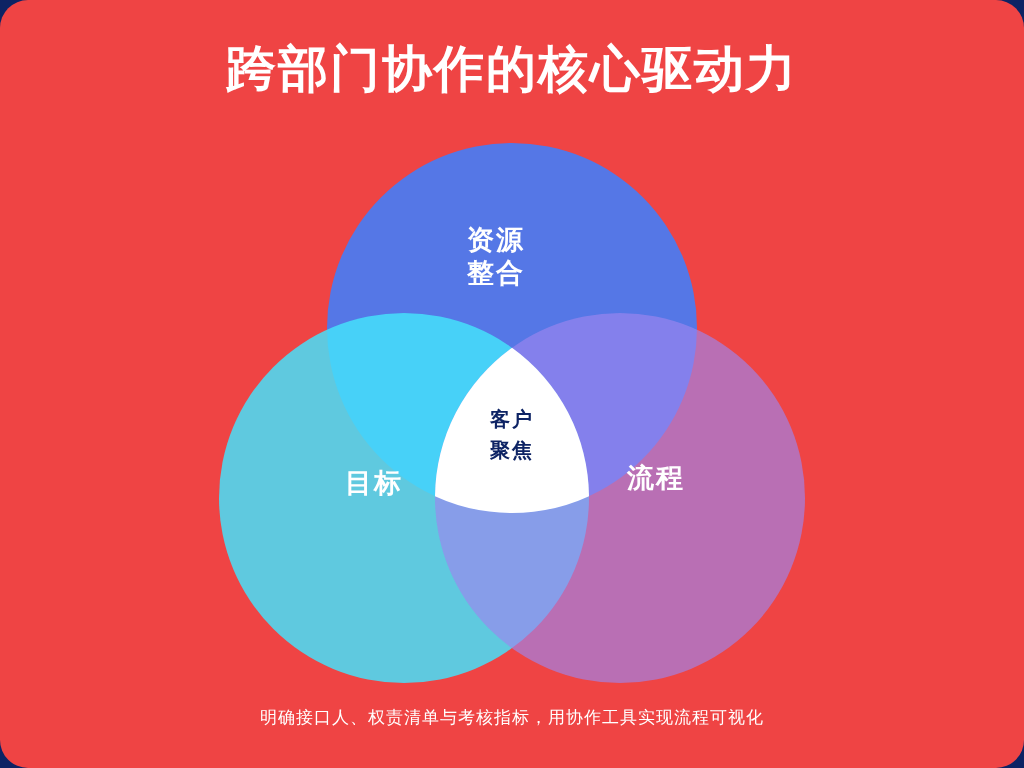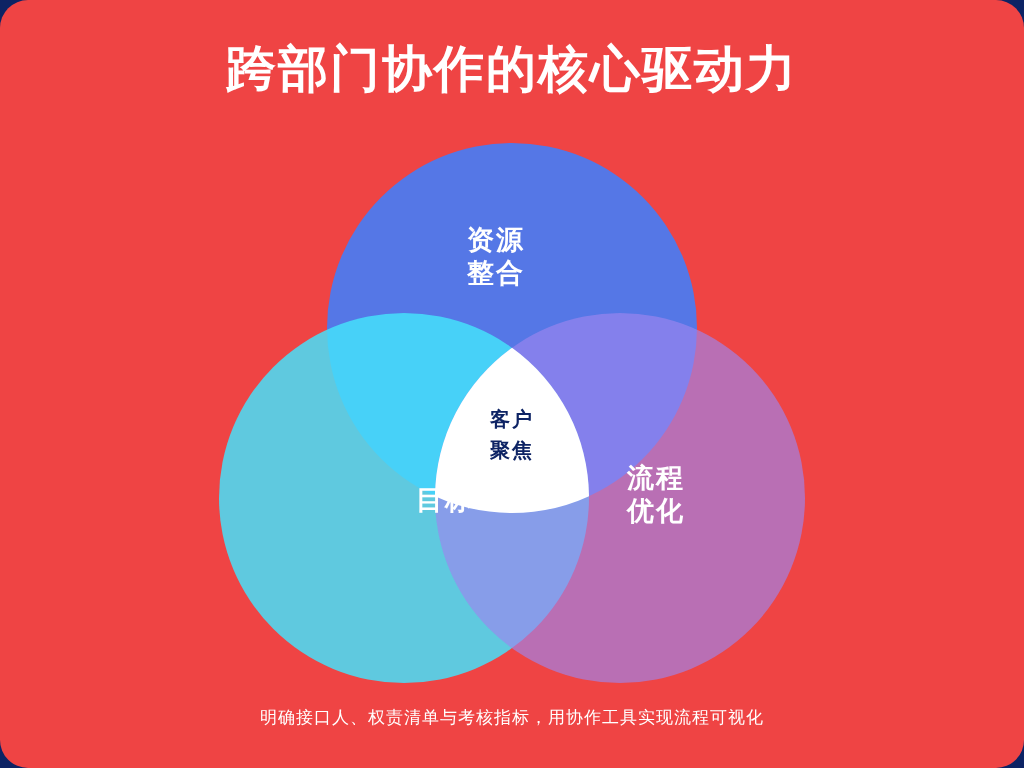--- a/index.html
+++ b/index.html
@@ -36,21 +36,21 @@
   .circle-label {
     position: absolute;
     text-align: center;
     color: #FFFFFF;
     font-size: 27px;
     font-weight: 700;
     line-height: 33px;
     letter-spacing: 2px;
   }
   .label-top    { top: 224px; left: 396px; width: 200px; }
-  .label-left   { top: 484px; left: 274px; width: 200px; text-align: right; }
+  .label-left   { top: 467px; left: 274px; width: 200px; }
   .label-right  { top: 462px; left: 556px; width: 200px; }
   .label-center {
     position: absolute;
     top: 404px; left: 412px; width: 200px;
     text-align: center;
     color: #0D2364;
     font-size: 20px;
     font-weight: 800;
     line-height: 31px;
     letter-spacing: 2px;
@@ -93,21 +93,20 @@
     <span class="label-line">资源</span>
     <span class="label-line">整合</span>
   </div>
 
   <div class="circle-label label-left">
     <span class="label-line">目标</span>
   </div>
 
   <div class="circle-label label-right">
     <span class="label-line">流程</span>
-    <span class="label-line">优化</span>
   </div>
 
   <div class="label-center">
     <span class="label-line">客户</span>
     <span class="label-line">聚焦</span>
   </div>
 
   <div class="footer">明确接口人、权责清单与考核指标，用协作工具实现流程可视化</div>
 
 </div>

